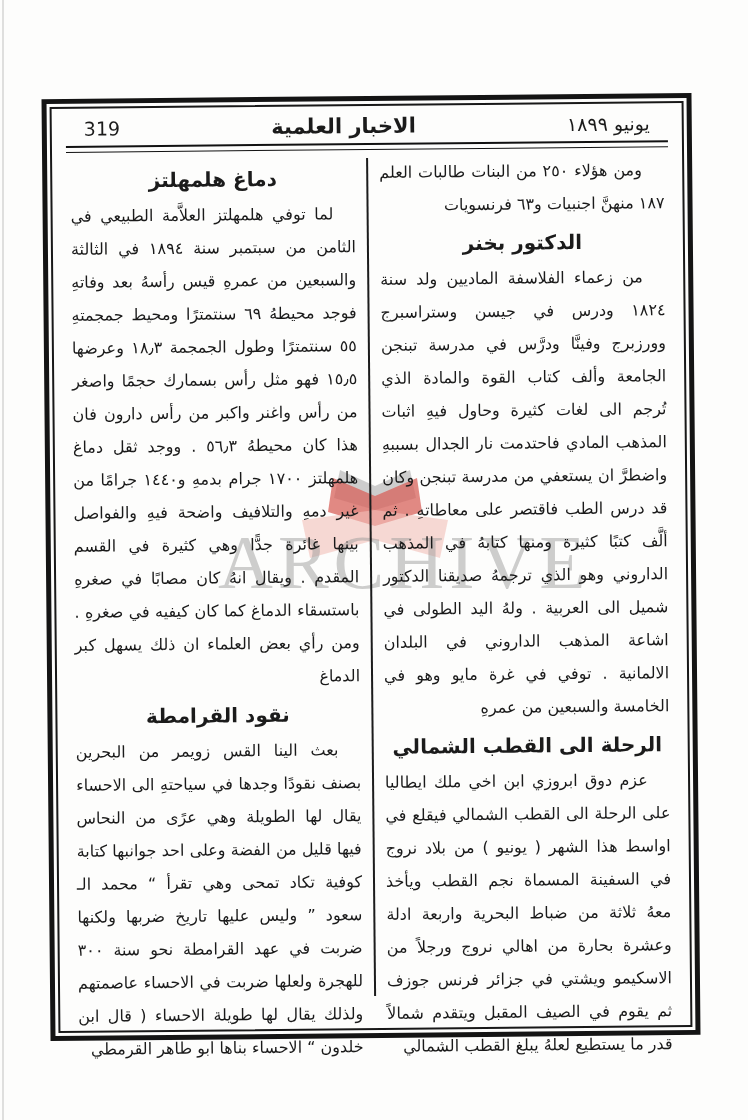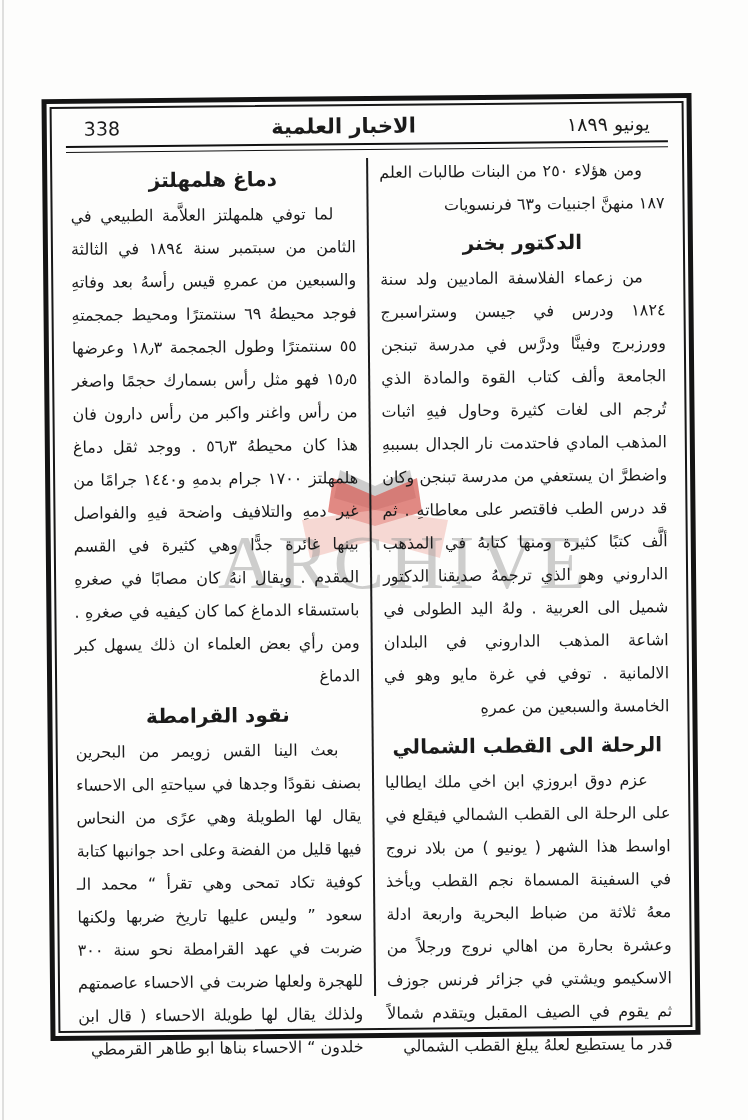--- a/index.html
+++ b/index.html
@@ -114,21 +114,21 @@
   </svg>
   <div class="wm-archive">ARCHIVE</div>
 </div>
 
 <div class="frame">
   <div class="frame-inner">
 
     <div class="hdr">
       <span class="hdr-date">يونيو ١٨٩٩</span>
       <span class="hdr-title">الاخبار العلمية</span>
-      <span class="hdr-num">338</span>
+      <span class="hdr-num">319</span>
     </div>
     <div class="hdr-rule"></div>
 
     <div class="cols">
       <div class="divider"></div>
 
       <div class="col col-right">
         <p class="para">ومن هؤلاء ٢٥٠ من البنات طالبات العلم ١٨٧ منهنَّ اجنبيات و٦٣ فرنسويات</p>
         <div class="heading">الدكتور بخنر</div>
         <p class="para">من زعماء الفلاسفة الماديين ولد سنة ١٨٢٤ ودرس في جيسن وستراسبرج وورزبرج وفينَّا ودرَّس في مدرسة تبنجن الجامعة وألف كتاب القوة والمادة الذي تُرجم الى لغات كثيرة وحاول فيهِ اثبات المذهب المادي فاحتدمت نار الجدال بسببهِ واضطرَّ ان يستعفي من مدرسة تبنجن وكان قد درس الطب فاقتصر على معاطاتهِ . ثم ألَّف كتبًا كثيرة ومنها كتابهُ في المذهب الداروني وهو الذي ترجمهُ صديقنا الدكتور شميل الى العربية . ولهُ اليد الطولى في اشاعة المذهب الداروني في البلدان الالمانية . توفي في غرة مايو وهو في الخامسة والسبعين من عمرهِ</p>

